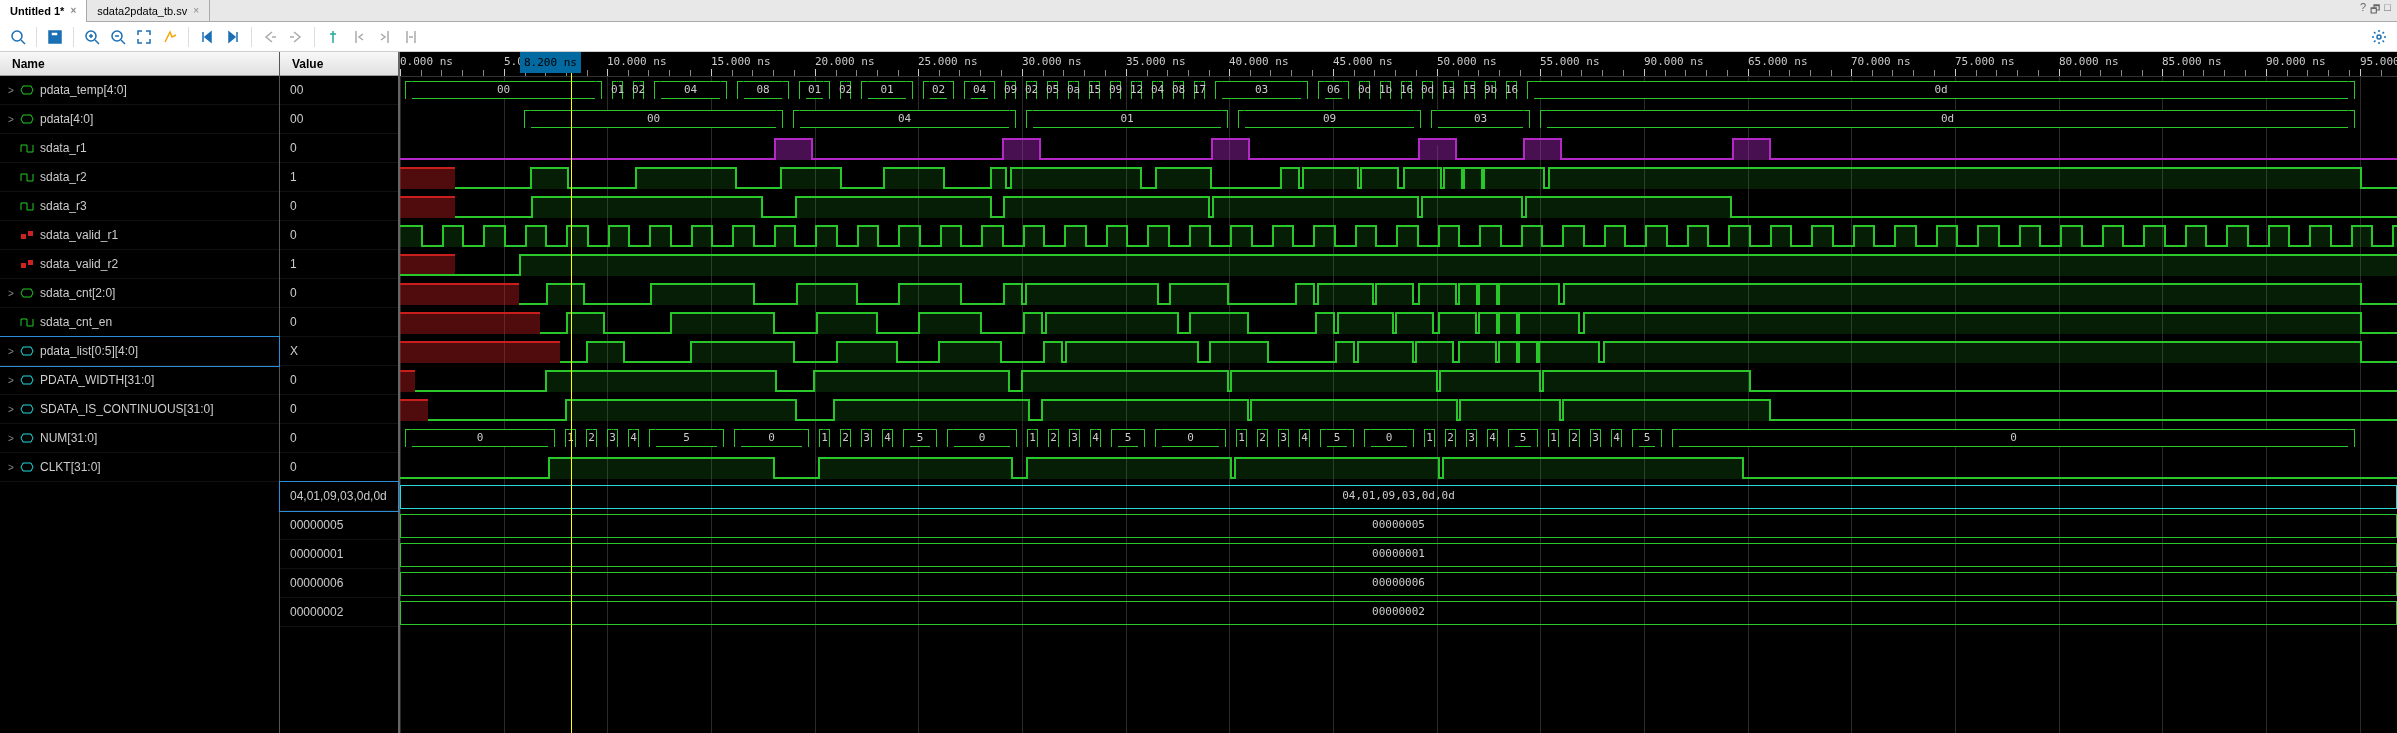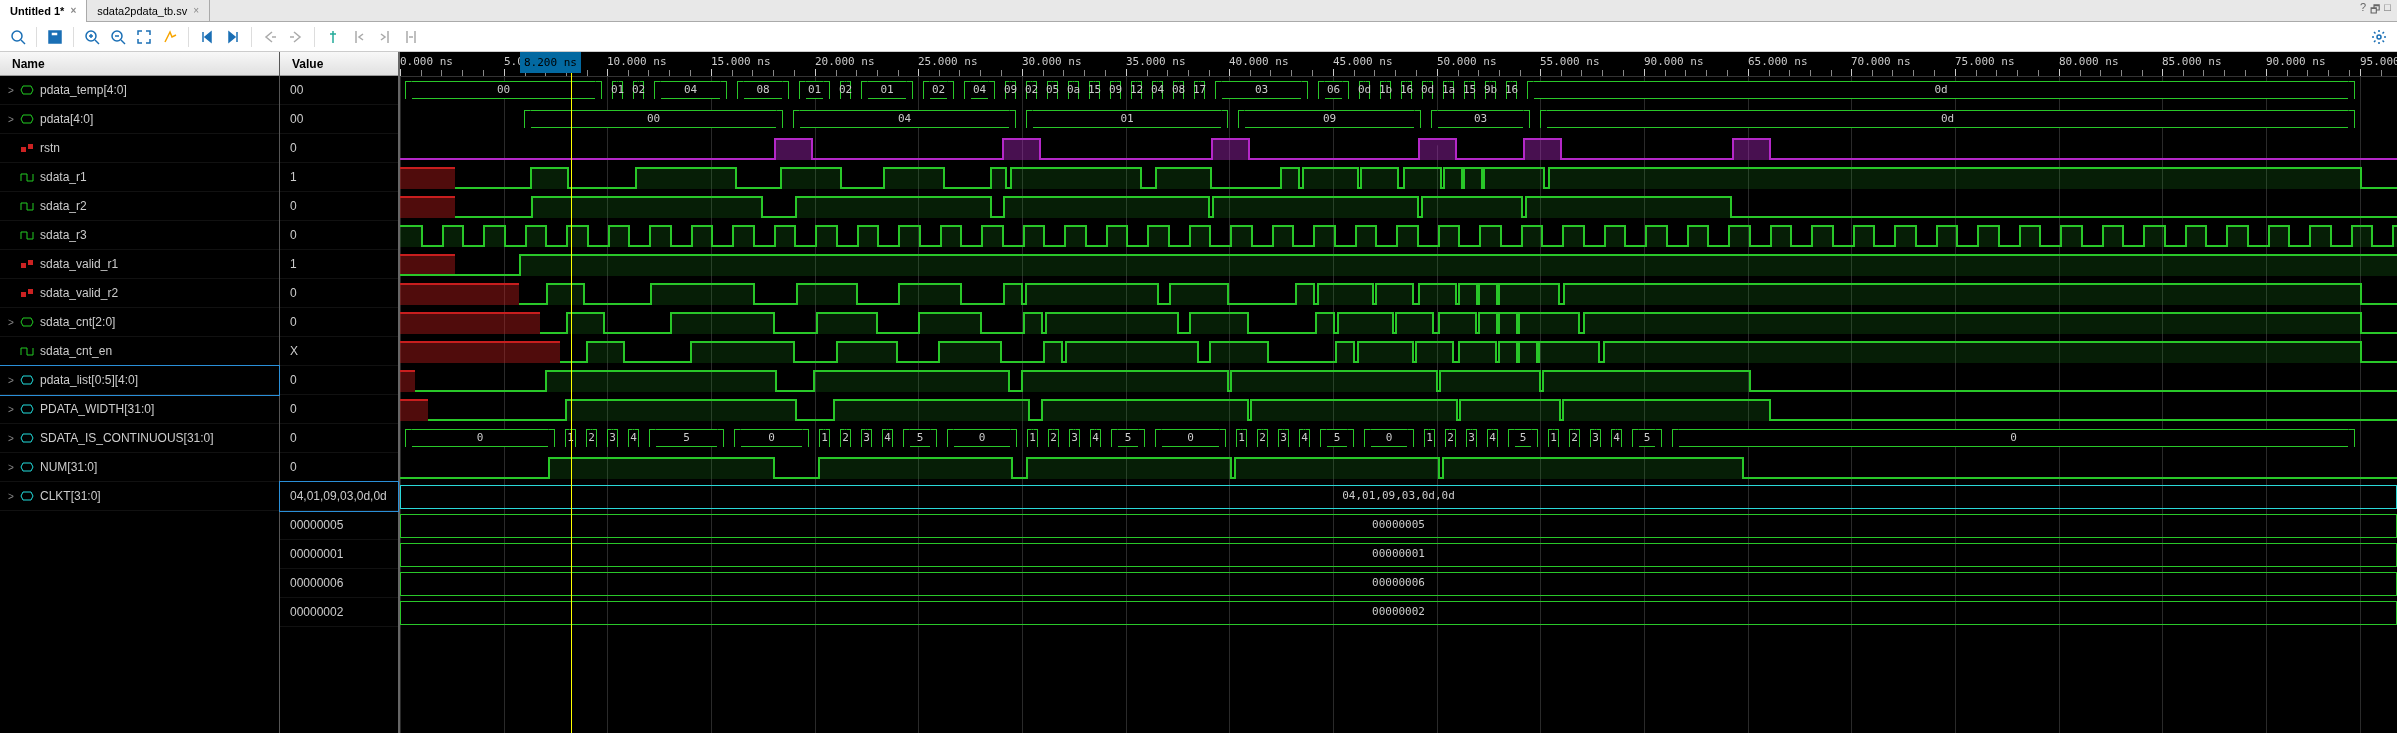--- a/index.html
+++ b/index.html
@@ -196,30 +196,20 @@
             <span>pdata_temp[4:0]</span>
           </div>
           <div class="sigrow">
             <span class="exp">&gt;</span>
             <span class="sig-ic">
               <svg width="14" height="10">
                 <path d="M1 5 L3 1 L11 1 L13 5 L11 9 L3 9 Z" fill="none" stroke="#2c2"></path>
               </svg>
             </span>
             <span>pdata[4:0]</span>
-          </div>
-          <div class="sigrow">
-            <span class="exp"></span>
-            <span class="sig-ic">
-              <svg width="14" height="10">
-                <rect x="1" y="4" width="5" height="5" fill="#c22"></rect>
-                <rect x="8" y="1" width="5" height="5" fill="#c22"></rect>
-              </svg>
-            </span>
-            <span>rstn</span>
           </div>
           <div class="sigrow">
             <span class="exp"></span>
             <span class="sig-ic">
               <svg width="14" height="10">
                 <path d="M1 9 L1 2 L7 2 L7 9 L13 9 L13 2" fill="none" stroke="#2c2"></path>
               </svg>
             </span>
             <span>sdata_r1</span>
           </div>

